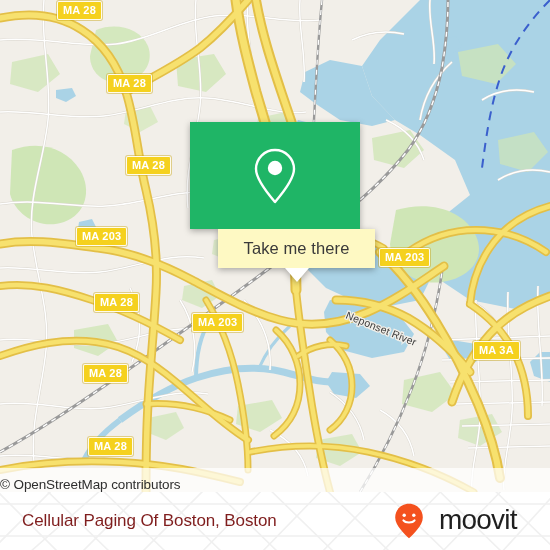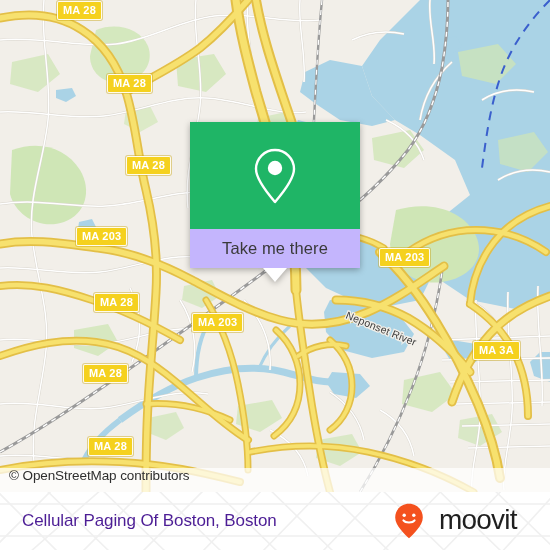--- a/index.html
+++ b/index.html
@@ -42,23 +42,22 @@
 
   
   .attribution {
     position: absolute;
     left: 0;
     top: 468px;
     width: 550px;
     height: 24px;
     background: rgba(255,255,255,0.72);
     display: flex;
-    align-items: flex-start;
+    align-items: flex-end;
     box-sizing: border-box;
-    padding-left: 9px;
     z-index: 40;
   }
   .attribution span {
     font-family: "Liberation Sans", sans-serif;
     font-size: 13.5px;
     color: #2e2e2e;
     letter-spacing: -0.1px;
     white-space: nowrap;
   }
 
@@ -79,26 +78,27 @@
     align-items: center;
     justify-content: center;
   }
   .popup-pin {
     width: 46px;
     height: 58px;
     display: block;
   }
   .popup-footer {
     position: relative;
-    width: 170px;
+    width: 157px;
     height: 39px;
-    background: #c4b5fd;
+    background: #fef9c3;
     display: flex;
     align-items: center;
     justify-content: center;
+    margin-left: 28px;
   }
   .popup-footer-label {
     font-family: "Liberation Sans", sans-serif;
     font-size: 16.5px;
     color: #3a3a3a;
     letter-spacing: 0.1px;
     white-space: nowrap;
   }
   .popup-tail {
     position: absolute;
@@ -137,21 +137,21 @@
     height: 58px;
     display: flex;
     align-items: center;
     justify-content: space-between;
     box-sizing: border-box;
     padding: 0 14px 0 22px;
   }
   .footer-title {
     font-family: "Liberation Sans", sans-serif;
     font-size: 17px;
-    color: #4c1d95;
+    color: #7f1d1d;
     letter-spacing: -0.1px;
     white-space: nowrap;
   }
   .brand {
     display: flex;
     align-items: center;
     gap: 15px;
   }
   .brand-mark {
     width: 30px;

